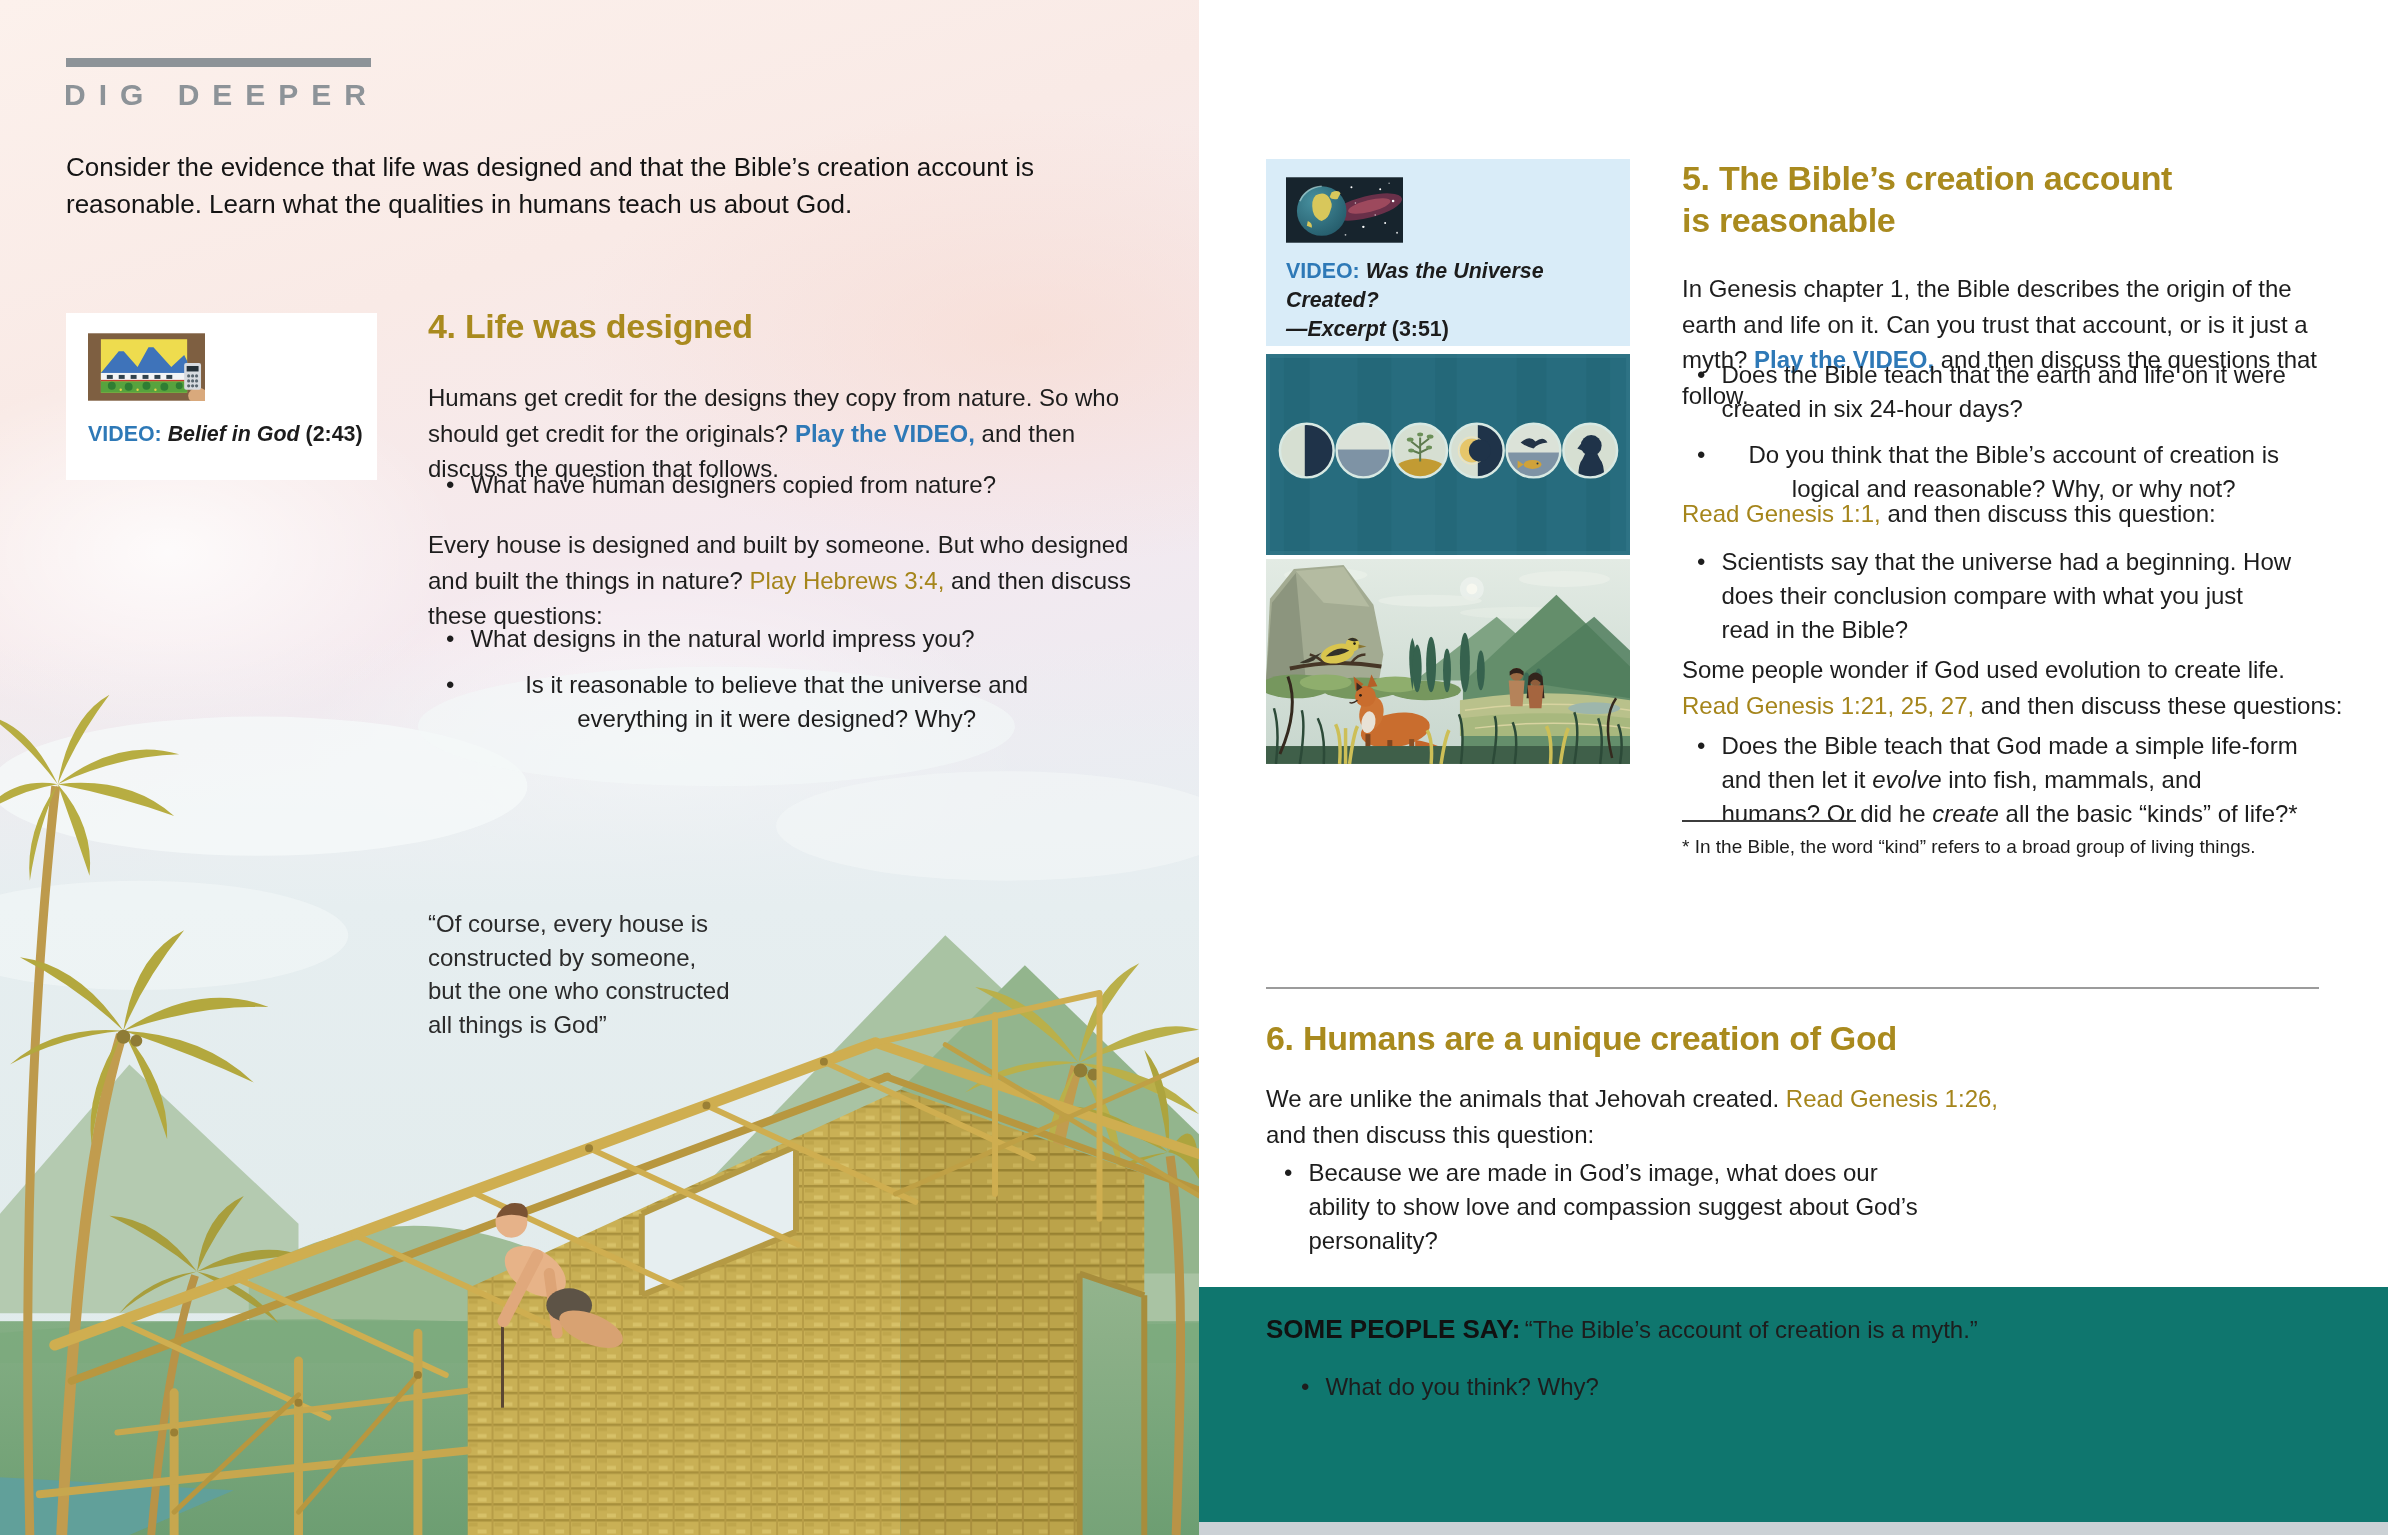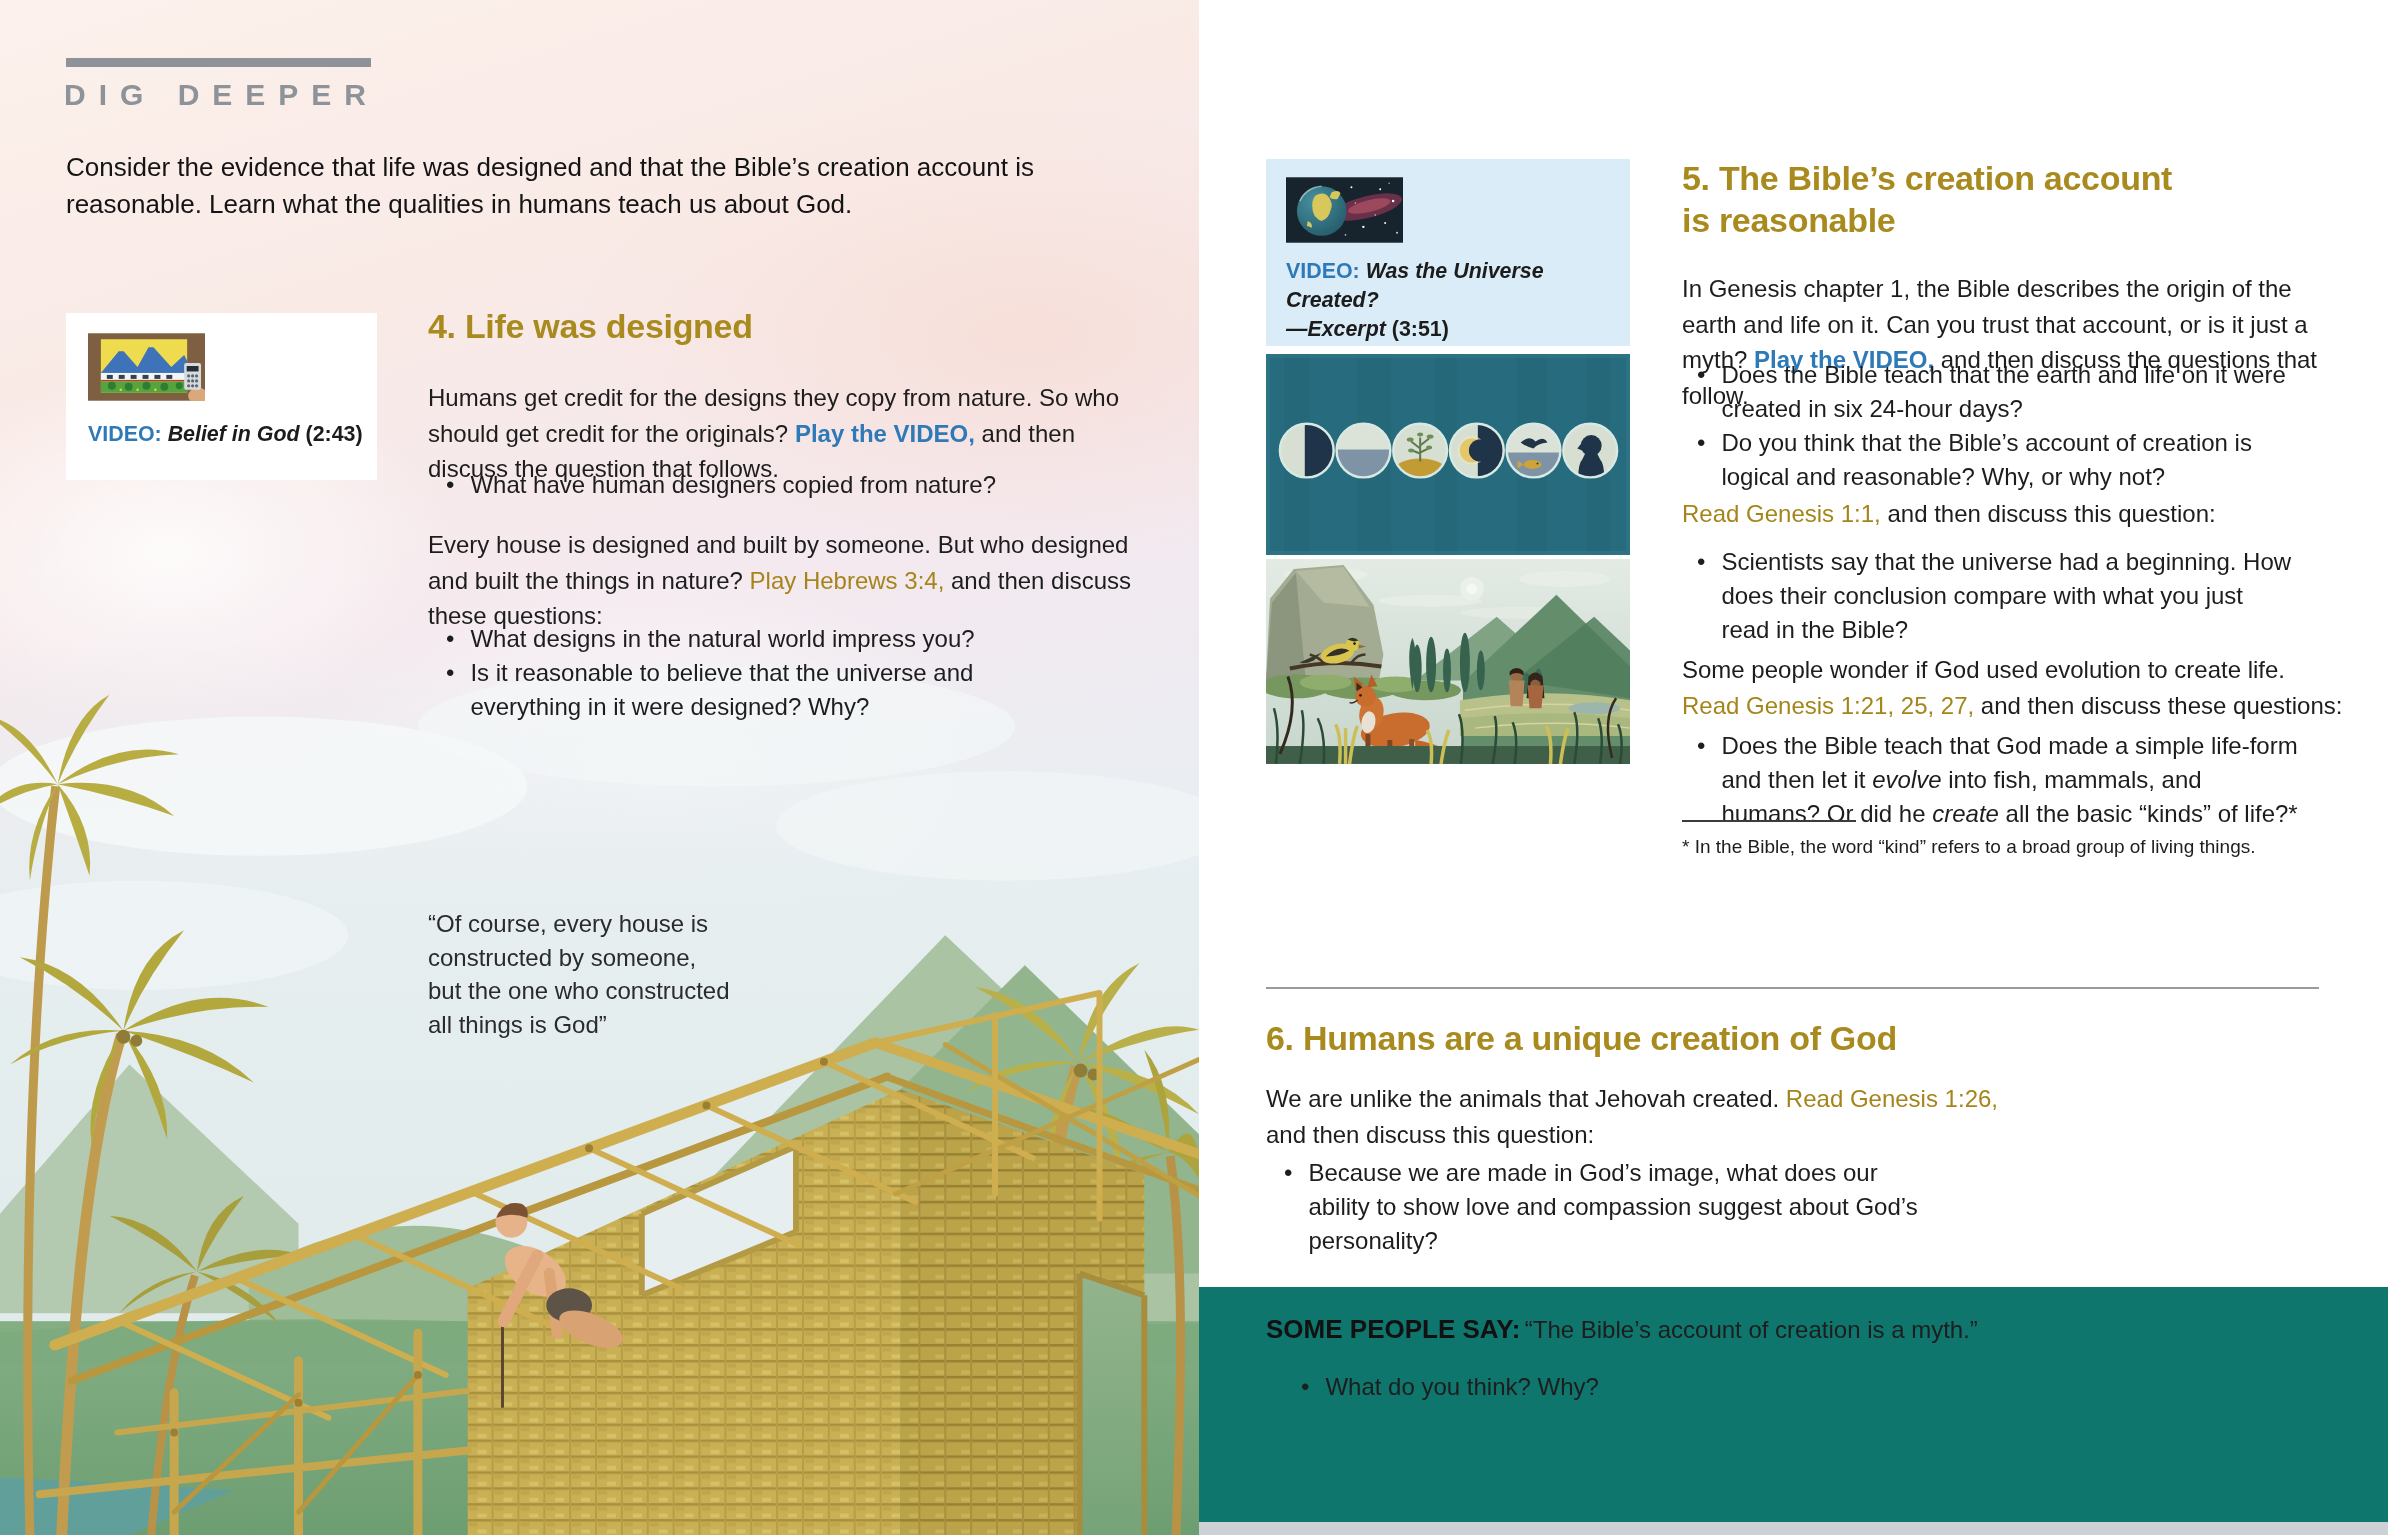--- a/index.html
+++ b/index.html
@@ -23,21 +23,21 @@
   
   .kicker-bar{left:66px;top:58px;width:305px;height:9px;background:#8d9398;}
   .kicker{left:64px;top:78px;font-size:30px;font-weight:bold;letter-spacing:13px;color:#8d9398;}
   .intro{left:66px;top:149px;width:1070px;font-size:26px;line-height:1.42;color:#141414;}
   .h-gold{font-size:34px;line-height:1.24;font-weight:bold;color:#a98a1e;letter-spacing:-0.3px;}
   .body24{font-size:24px;line-height:1.48;color:#1d1d1d;}
   .blue{color:#2e79b7;font-weight:bold;}
   .goldref{color:#a5851b;font-weight:normal;}
   .li{display:flex;font-size:24px;line-height:1.42;color:#1d1d1d;}
   .li::before{content:"•";margin-right:16px;flex:0 0 auto;}
-  .li + .li{}
+  .li + .li{margin-top:12px;text-align:center;}
   
   .vcard{background:#ffffff;}
   .vcard-blue{background:#d9ecf8;}
   .thumb{position:absolute;overflow:hidden;}
   .thumb svg{display:block;}
   .vlabel{font-size:21.4px;font-weight:bold;line-height:1.35;color:#1c1c1c;}
   .vlabel i{font-style:italic;}
   .dyk{border:2px solid #b6bac0;background:rgba(249,249,251,.72);}
   .dyk-title{font-size:25px;font-weight:bold;color:#151515;}
   .dyk-body{font-size:21px;line-height:1.36;color:#222;width:257px;margin-top:12px;}

